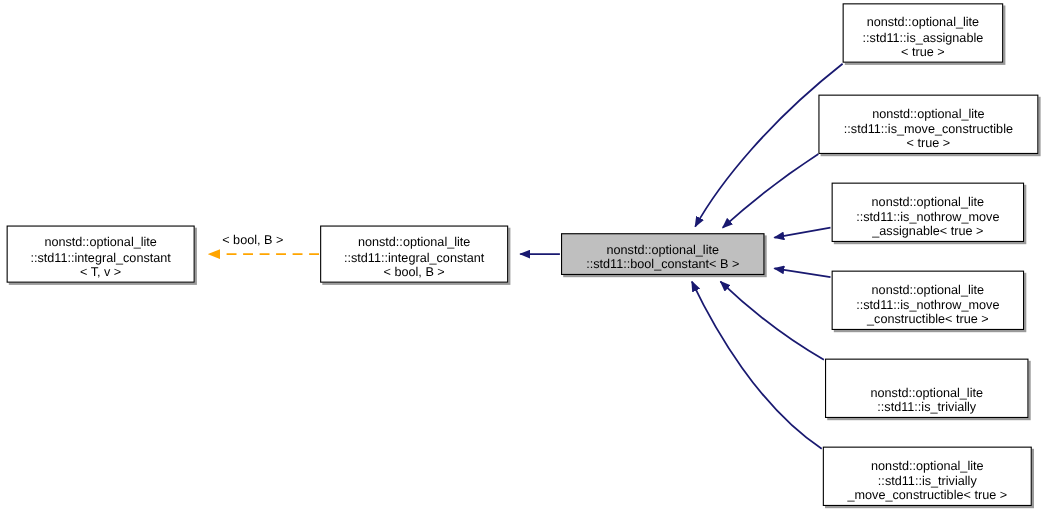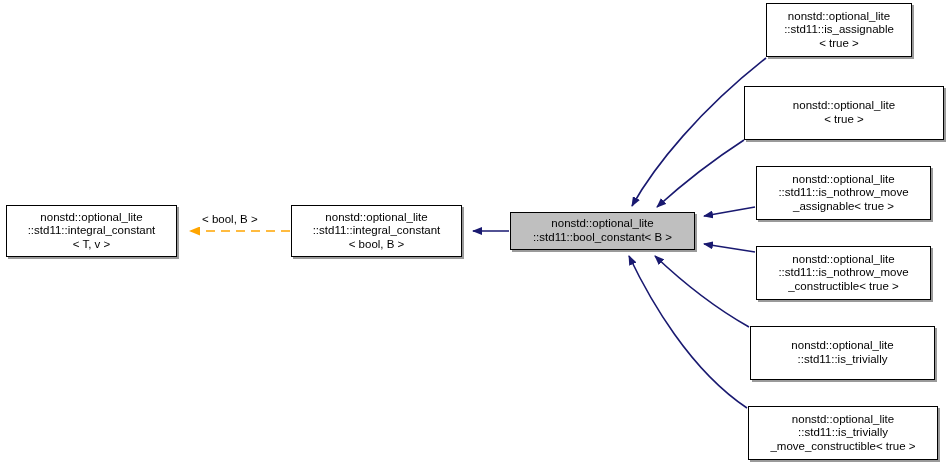--- a/index.html
+++ b/index.html
@@ -25,21 +25,21 @@
   }
   .node {
     position: absolute;
     box-sizing: border-box;
     background: #ffffff;
     border: 1px solid #000000;
     box-shadow: 2px 2px 0 0 #9a9a9a;
     display: flex;
     flex-direction: column;
     align-items: center;
-    justify-content: center;
+    justify-content: flex-end;
     text-align: center;
     color: #000000;
     font-size: 11.5px;
     line-height: 13.6px;
     letter-spacing: 0px;
     z-index: 3;
   }
   .node.highlight {
     background: #bfbfbf;
   }
@@ -124,20 +124,21 @@
   </div>
 
   <div class="node" style="left:766px; top:3px; width:146px; height:54px;">
     <span class="nline">nonstd::optional_lite</span>
     <span class="nline">::std11::is_assignable</span>
     <span class="nline">&lt; true &gt;</span>
   </div>
 
   <div class="node" style="left:744px; top:86px; width:200px; height:54px;">
     <span class="nline">nonstd::optional_lite</span>
+    <span class="nline">::std11::is_move_constructible</span>
     <span class="nline">&lt; true &gt;</span>
   </div>
 
   <div class="node" style="left:756px; top:166px; width:175px; height:54px;">
     <span class="nline">nonstd::optional_lite</span>
     <span class="nline">::std11::is_nothrow_move</span>
     <span class="nline">_assignable&lt; true &gt;</span>
   </div>
 
   <div class="node" style="left:756px; top:246px; width:175px; height:54px;">

